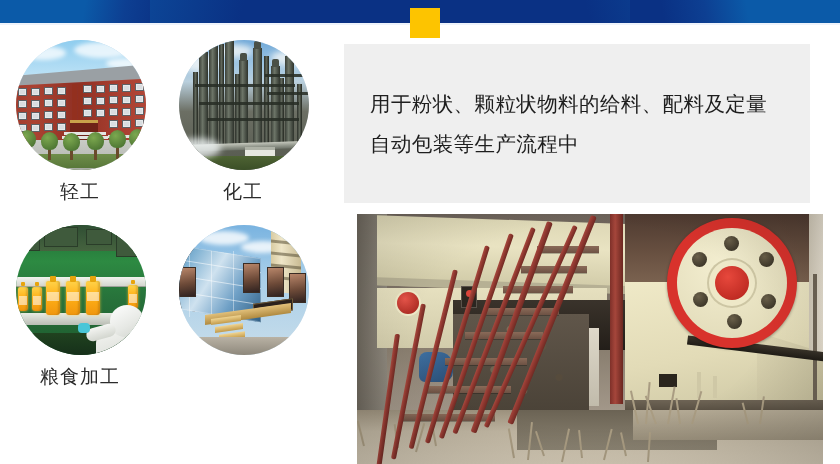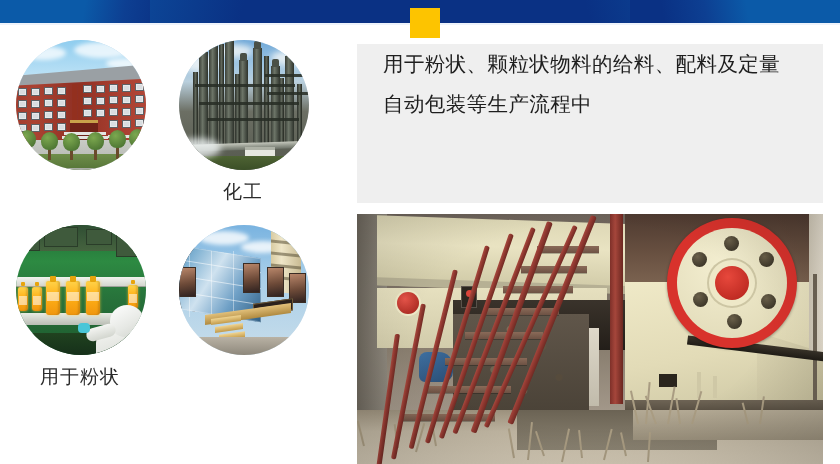--- a/index.html
+++ b/index.html
@@ -246,24 +246,24 @@
     background:linear-gradient(180deg,#b9b2a4 0%,#8e887c 100%);
   }
   .s-comm .left-panel {
     position:absolute; left:-6px; top:20px; width:22px; height:64px;
     background:linear-gradient(150deg,#6d564a,#3a2a24);
     transform:skewY(14deg);
   }
 
   
   .text-panel {
-    position:absolute; left:357px; top:44px; width:466px; height:159px;
+    position:absolute; left:344px; top:44px; width:466px; height:159px;
     background:#efefef;
-    display:flex; 
-    padding:0 26px;
+    display:flex; align-items:center;
+    padding:8px 26px;
   }
   .panel-text {
     font-size:20.5px;
     line-height:40px;
     color:#1e1e1e;
     letter-spacing:.4px;
   }
 
   
   .photo {
@@ -495,20 +495,21 @@
           <div class="lawn"></div>
           <div class="road"></div>
           <div class="tree" style="left:10px;  top:104px; height:14px;"></div>
           <div class="tree" style="left:32px;  top:106px; height:14px;"></div>
           <div class="tree" style="left:54px;  top:107px; height:13px;"></div>
           <div class="tree" style="left:78px;  top:106px; height:14px;"></div>
           <div class="tree" style="left:100px; top:104px; height:15px;"></div>
           <div class="tree" style="left:120px; top:103px; height:15px;"></div>
         </div>
       </div>
+      <div class="card-label">轻工</div>
     </div>
 
     <div class="card c1">
       <div class="circle">
         <div class="scene s-chem">
           <div class="puff" style="left:0px;  top:14px; width:44px; height:18px;"></div>
           <div class="puff" style="left:34px; top:4px;  width:40px; height:14px;"></div>
           <div class="puff" style="left:92px; top:10px; width:40px; height:16px;"></div>
 
           <div class="tower" style="left:20px; height:92px;"></div>
@@ -570,21 +571,21 @@
               <div class="label-white" style="width:8px;top:9px;"></div>
             </div>
 
           <div class="floor-dark"></div>
           <div class="worker-body"></div>
           <div class="worker-hood"></div>
           <div class="worker-arm"></div>
           <div class="glove"></div>
         </div>
       </div>
-      <div class="card-label">用于粉状</div>
+      <div class="card-label">粮食加工</div>
     </div>
 
     <div class="card c3">
       <div class="circle">
         <div class="scene s-comm">
           <div class="sky-cloud2" style="left:20px; top:6px;  width:50px; height:14px;"></div>
           <div class="sky-cloud2" style="left:62px; top:16px; width:44px; height:12px;"></div>
           <div class="left-panel"></div>
           <div class="hi-rise">
             <div class="band" style="top:10px;"></div>

